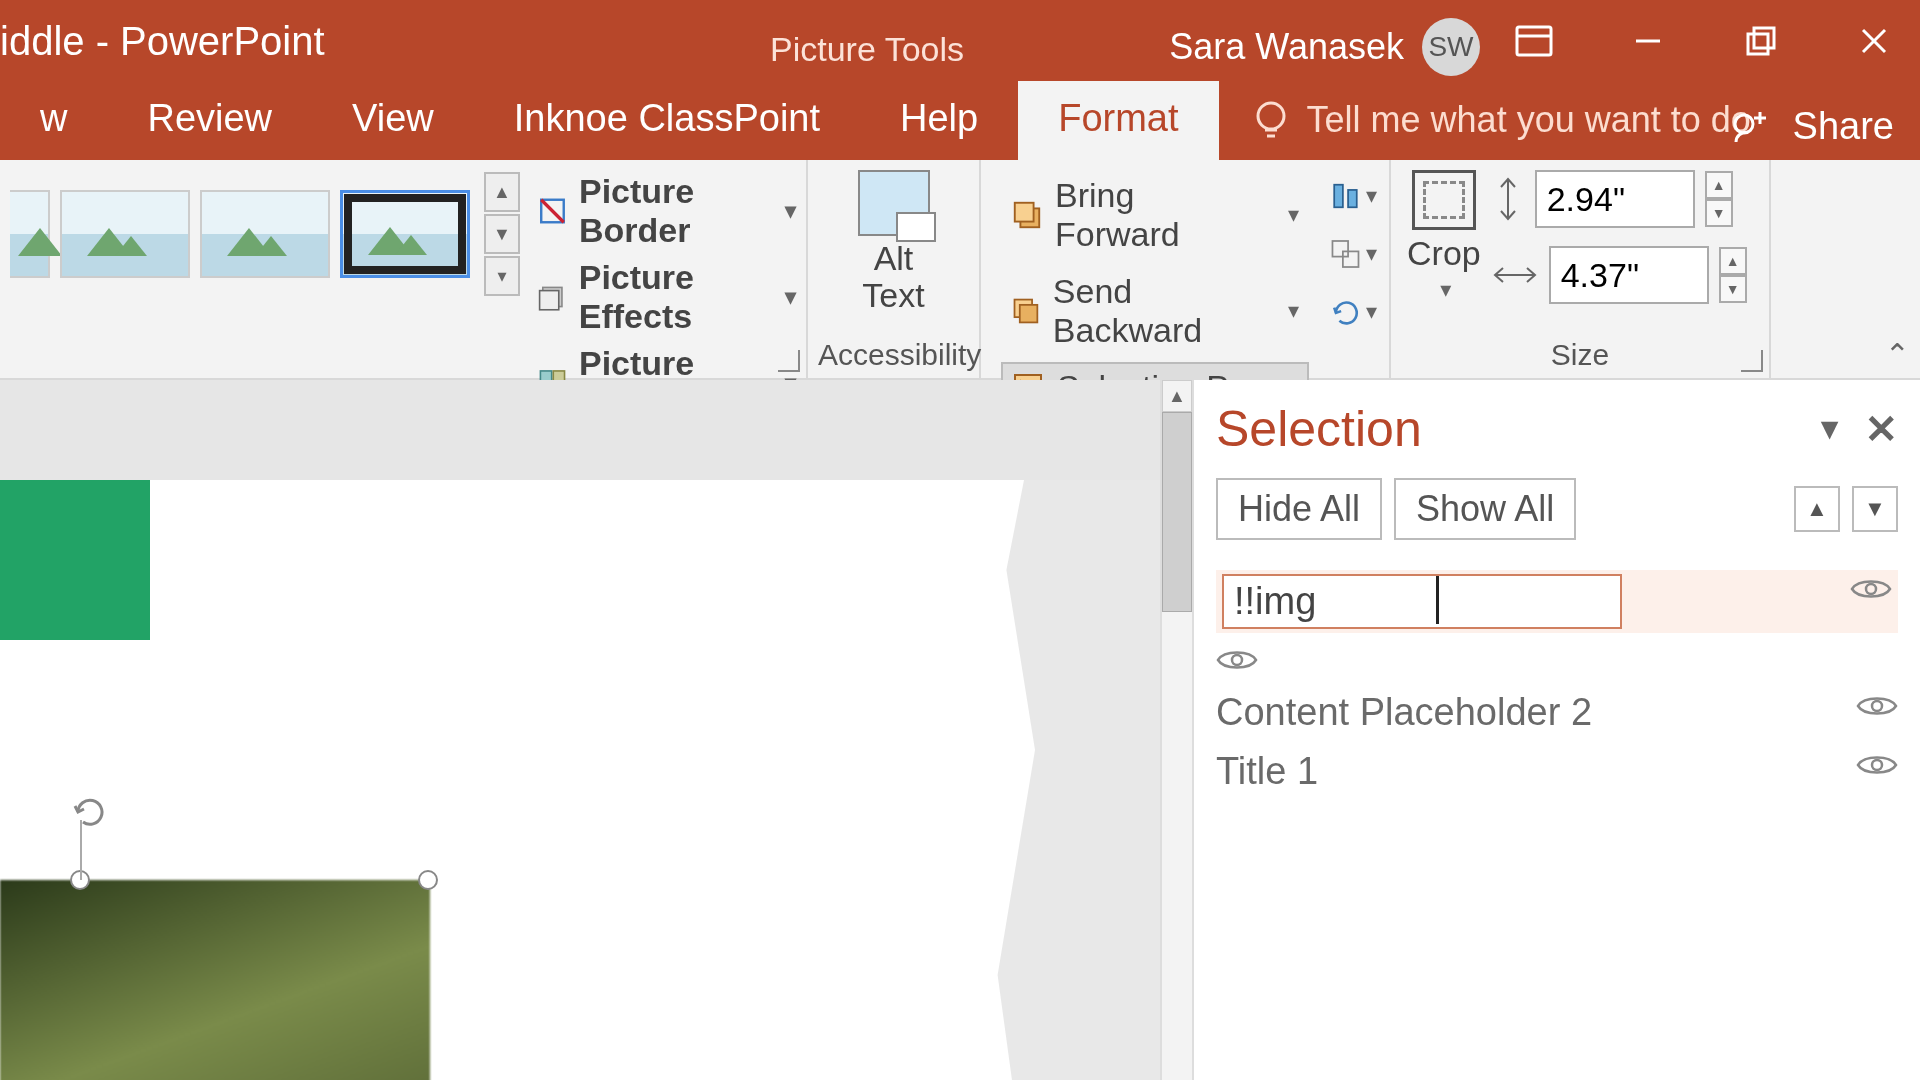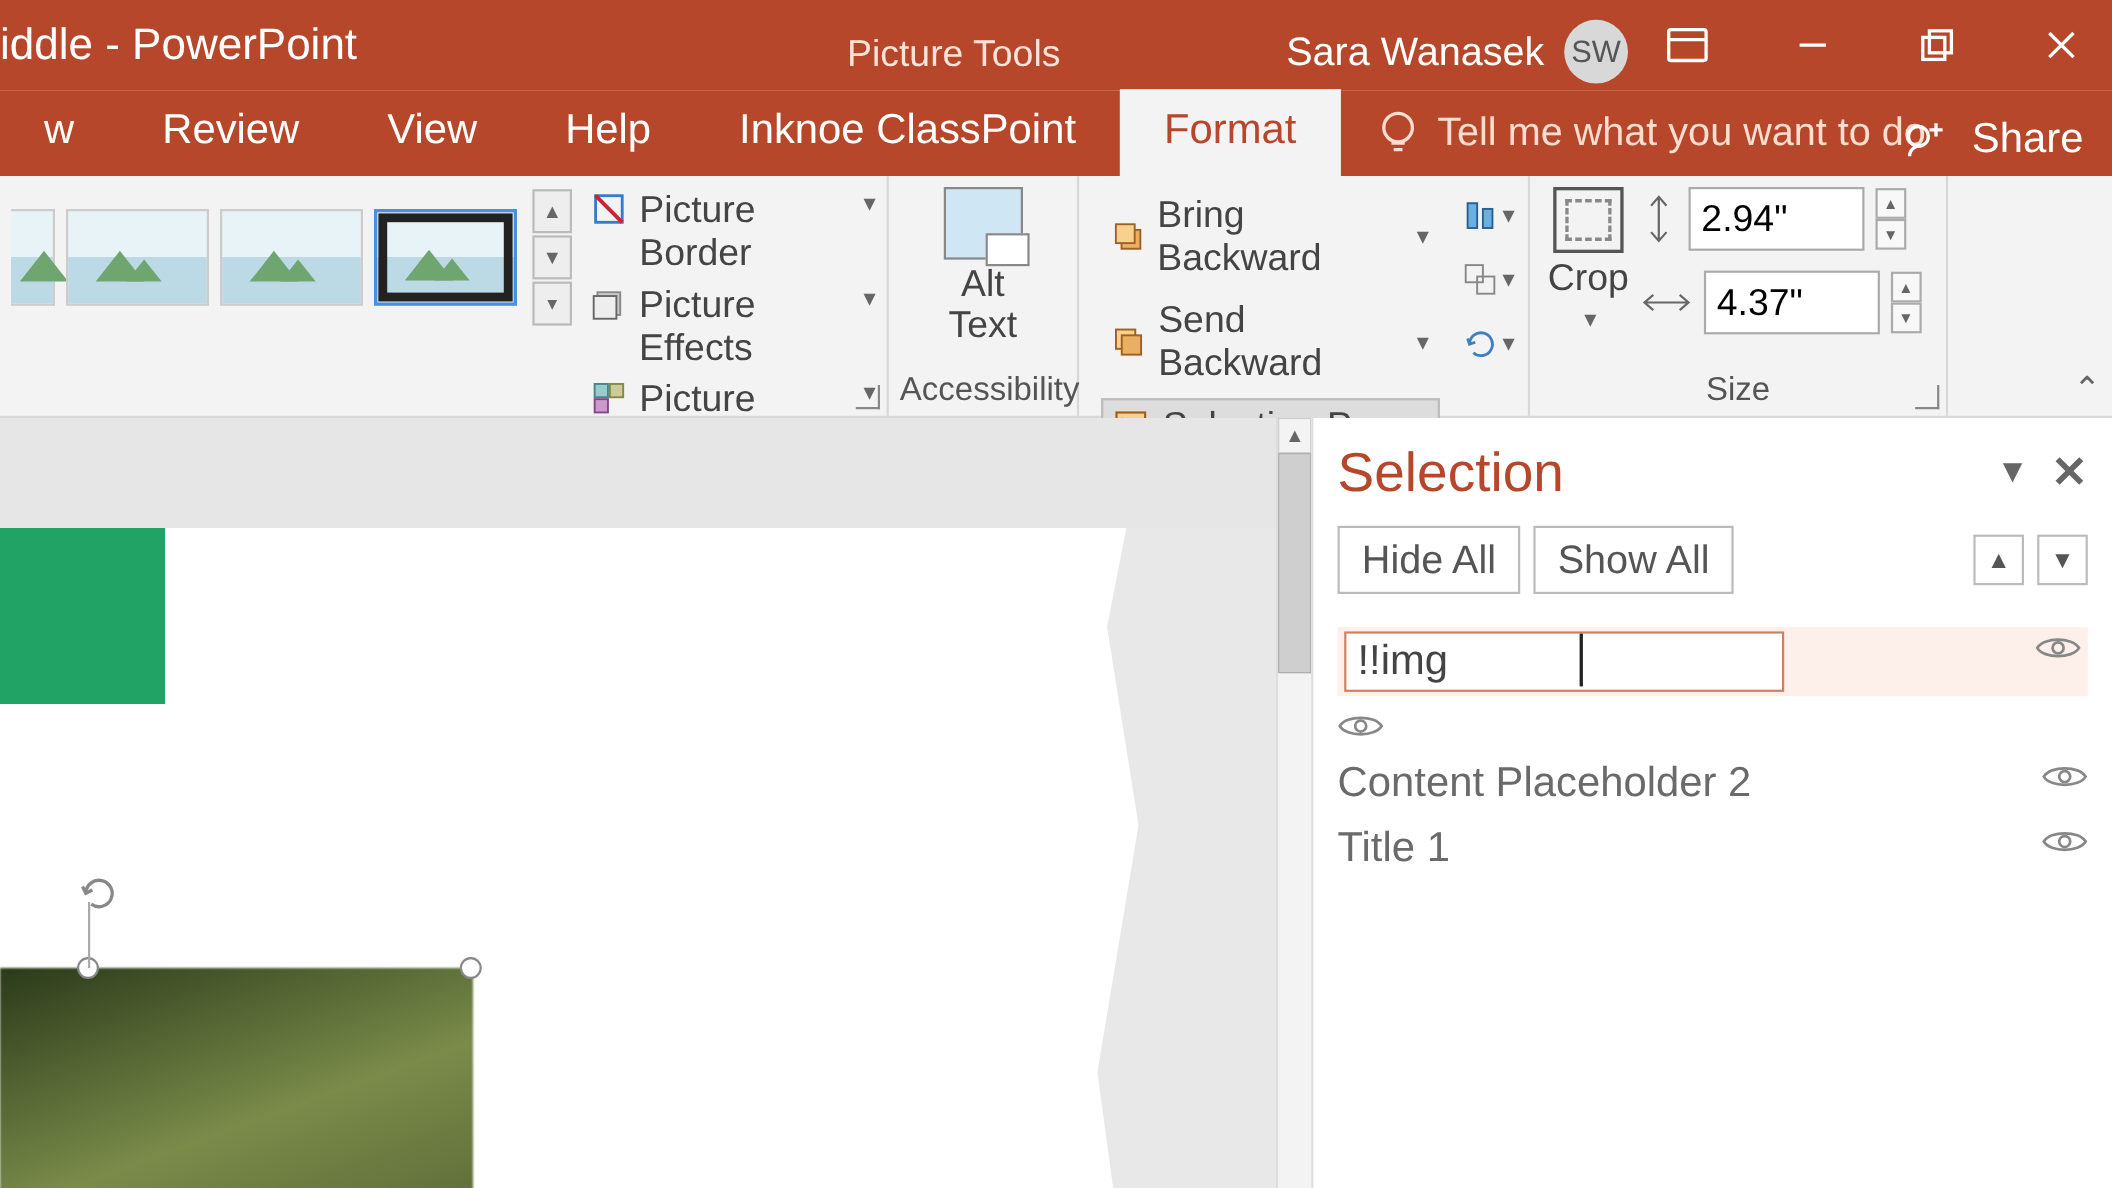--- a/index.html
+++ b/index.html
@@ -127,21 +127,21 @@
     border-left:22px solid transparent; border-right:22px solid transparent; border-bottom:28px solid #6fa66f;
   }
   .style-thumb .mtn2 {
     position:absolute; left:42%; bottom:24%; width:0;height:0;
     border-left:16px solid transparent; border-right:16px solid transparent; border-bottom:20px solid #6fa66f;
   }
   .gallery-scroll { width: 36px; display:flex; flex-direction:column; gap:2px; margin-left:4px; }
   .gallery-scroll .sbtn { height:40px; border:2px solid #bbb; background:#eee; display:flex;align-items:center;justify-content:center; font-size:18px;color:#666;}
 
   .pict-opts { display:flex; flex-direction:column; gap:8px; padding:6px 0 0 12px; }
-  .pict-opt { display:flex; align-items:flex-start; gap:12px; font-size:34px; color:#444; font-weight:400;}
+  .pict-opt { display:flex; align-items:center; gap:12px; font-size:34px; color:#444; font-weight:700;}
   .pict-opt .icn { width:36px; height:36px; }
   .drop-ar { font-size:22px; color:#666; margin-left:4px;}
 
   .alt-text { display:flex; flex-direction:column; align-items:center; padding:4px 20px; gap:4px; }
   .alt-text .bigicn { width:72px; height:66px; background:#cfe7f5; border:2px solid #888; position:relative;}
   .alt-text .bigicn::after{content:"";position:absolute;right:-8px;bottom:-8px;width:36px;height:26px;background:#fff;border:2px solid #888;}
   .alt-text .lbl { font-size:34px; color:#444; line-height:1.1; text-align:center; font-weight:300;}
 
   .arrange-col { display:flex; flex-direction:column; gap:6px; padding:4px 10px 0; }
   .arr-btn { display:flex; align-items:center; gap:12px; font-size:34px; color:#444; padding:4px 8px; border:2px solid transparent; font-weight:300;}
@@ -279,22 +279,22 @@
         <line x1="6" y1="6" x2="28" y2="28"></line>
         <line x1="28" y1="6" x2="6" y2="28"></line>
       </svg>
   </div>
 </div>
 
 <div class="tabs">
   <div class="tab">w</div>
   <div class="tab">Review</div>
   <div class="tab">View</div>
+  <div class="tab">Inknoe ClassPoint</div>
   <div class="tab">Help</div>
-  <div class="tab">Inknoe ClassPoint</div>
   <div class="tab active">Format</div>
   <div class="tell-me">
     <svg class="bulb" viewBox="0 0 44 44">
         <circle cx="22" cy="18" r="13" fill="none" stroke="#fcddd0" stroke-width="3"></circle>
         <path d="M16 32h12M18 38h8" stroke="#fcddd0" stroke-width="3"></path>
       </svg>
     <span>Tell me what you want to do</span>
   </div>
   <div class="share-btn">
     <svg width="42" height="42" viewBox="0 0 42 42">
@@ -376,21 +376,21 @@
   </div>
 
   <div class="group" style="width:410px">
     <div class="group-body">
       <div class="arrange-col">
         <div class="arr-btn">
           <svg class="icn" viewBox="0 0 34 34">
               <rect x="10" y="10" width="20" height="20" fill="#e8b060" stroke="#a06020" stroke-width="2"></rect>
               <rect x="4" y="4" width="20" height="20" fill="#f8d090" stroke="#a06020" stroke-width="2"></rect>
             </svg>
-          <span>Bring Backward</span>
+          <span>Bring Forward</span>
           <span class="drop-ar" style="margin-left:20px;">▾</span>
         </div>
         <div class="arr-btn">
           <svg class="icn" viewBox="0 0 34 34">
               <rect x="4" y="4" width="20" height="20" fill="#f8d090" stroke="#a06020" stroke-width="2"></rect>
               <rect x="10" y="10" width="20" height="20" fill="#e8b060" stroke="#a06020" stroke-width="2"></rect>
             </svg>
           <span>Send Backward</span>
           <span class="drop-ar" style="margin-left:14px;">▾</span>
         </div>

